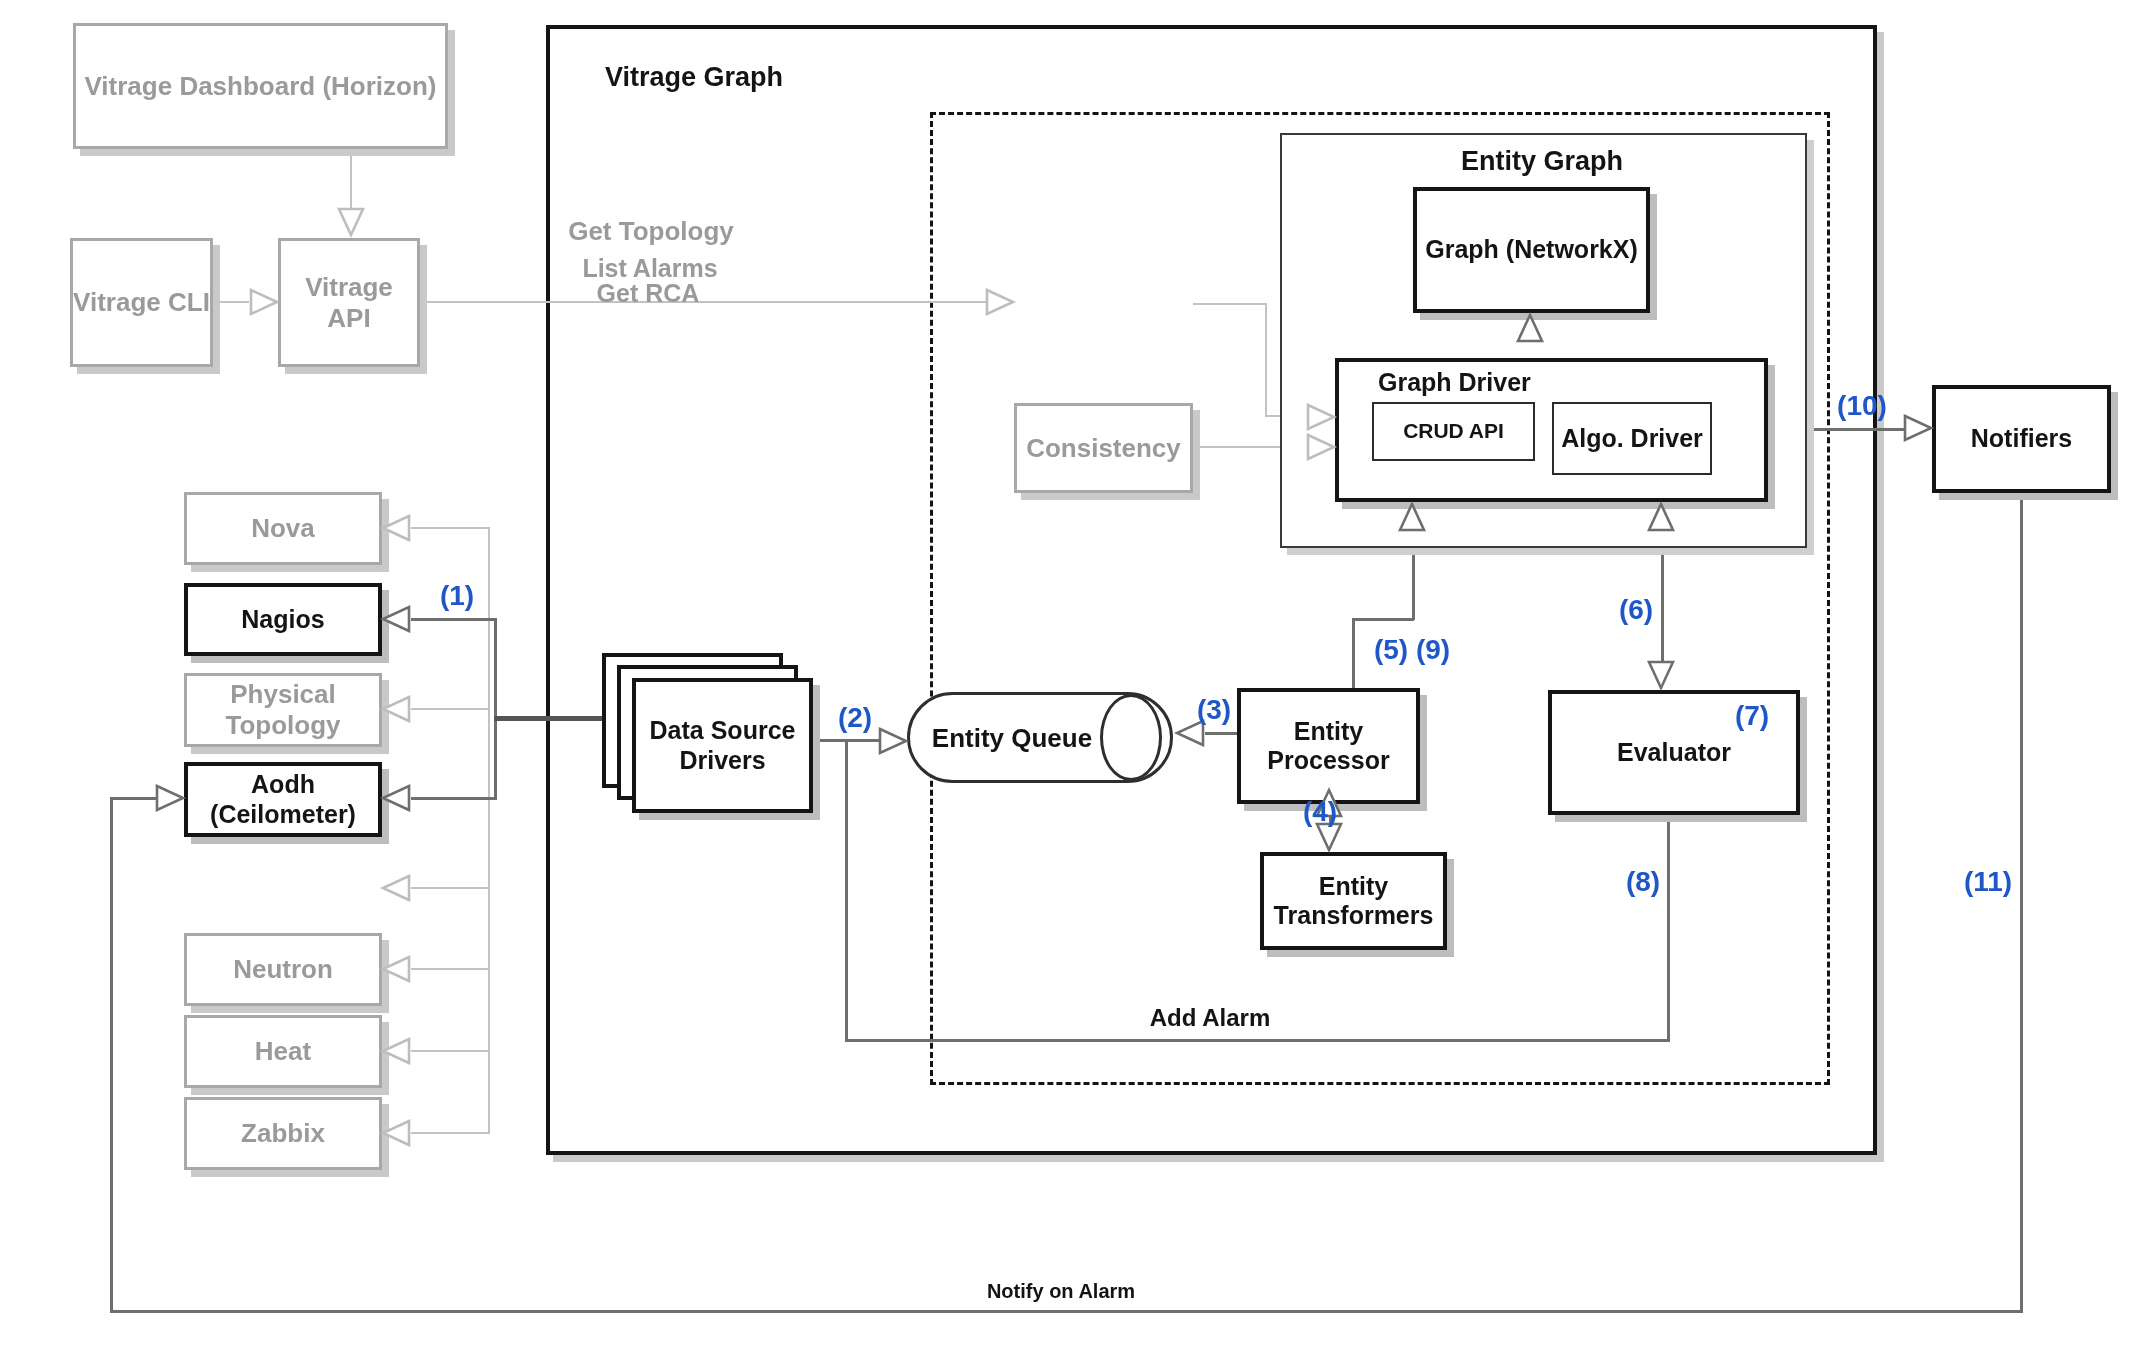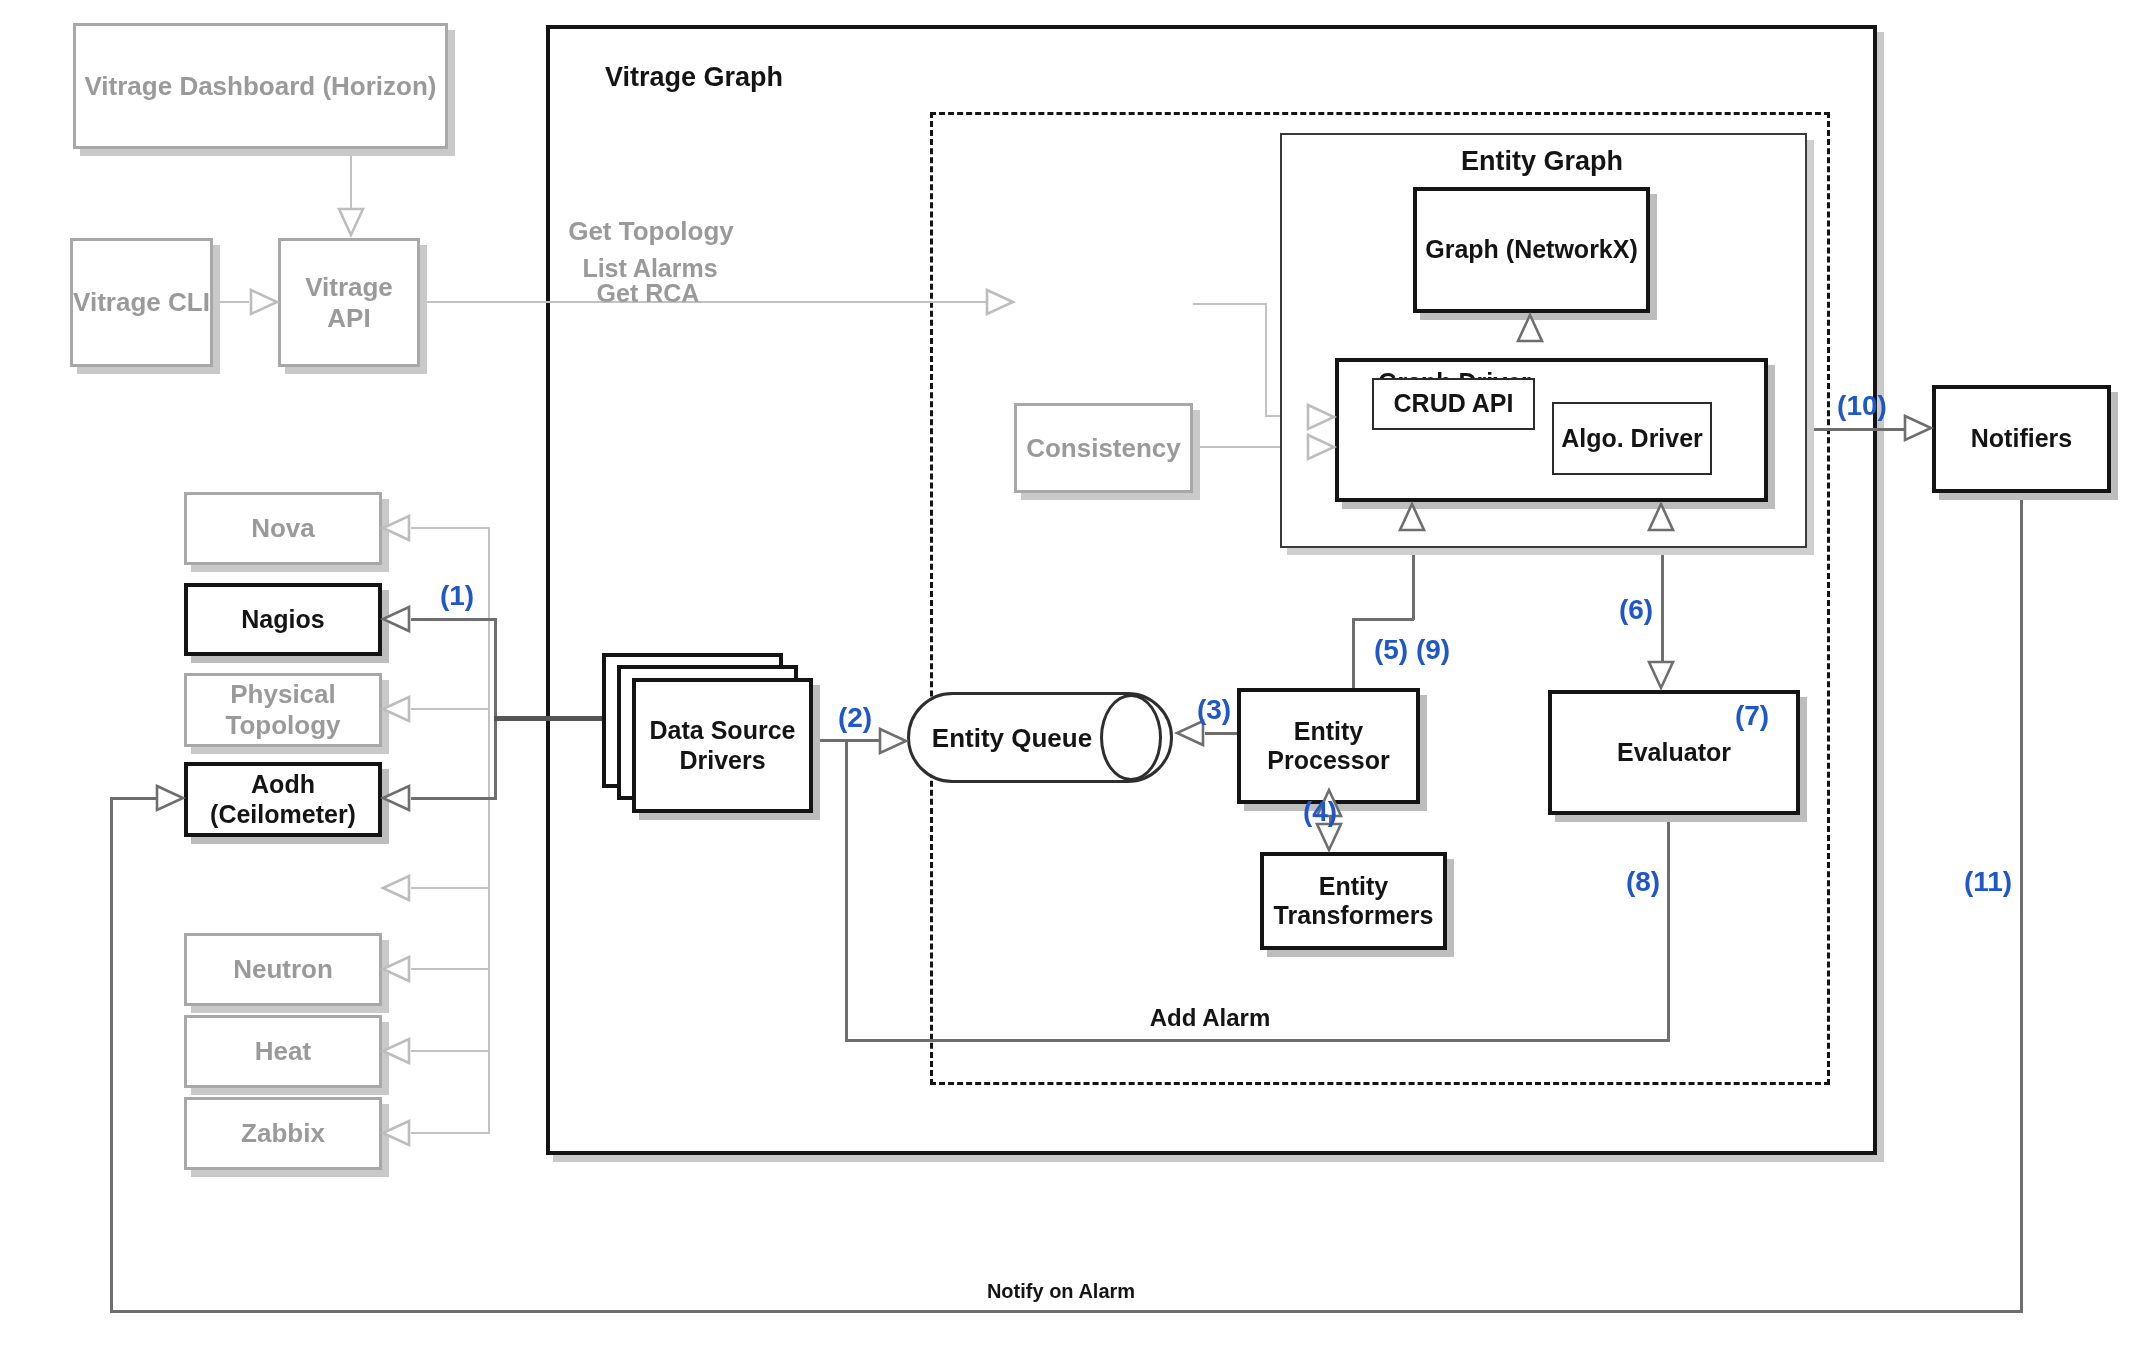--- a/index.html
+++ b/index.html
@@ -119,21 +119,21 @@
 
   <div class="frame b2" style="left:1280px;top:133px;width:527px;height:415px;border:2px solid #3a3a3a;box-shadow:7px 7px 0 #cfcfcf;background:#fff;"></div>
   <div class="lbl blk ctr" style="left:1542px;top:146px;font-size:27px;">Entity Graph</div>
 
   <div class="box d" style="left:1413px;top:187px;width:237px;height:126px;">
     <span>Graph (NetworkX)</span>
   </div>
 
   <div class="box d" style="left:1335px;top:358px;width:433px;height:144px;"></div>
   <div class="lbl blk" style="left:1378px;top:368px;font-size:25px;">Graph Driver</div>
-  <div class="box b2" style="left:1372px;top:378px;width:163px;height:52px;font-size:25px;">
+  <div class="box b2" style="left:1372px;top:402px;width:163px;height:59px;font-size:21px;">
     <span>CRUD API</span>
   </div>
   <div class="box b2" style="left:1552px;top:402px;width:160px;height:73px;font-size:25px;">
     <span>Algo. Driver</span>
   </div>
 
   <div class="stack" style="left:602px;top:653px;"></div>
   <div class="stack" style="left:617px;top:665px;"></div>
   <div class="box d" style="left:632px;top:678px;width:181px;height:135px;border-width:4px;padding:0 12px;">
     <span>Data Source Drivers</span>

